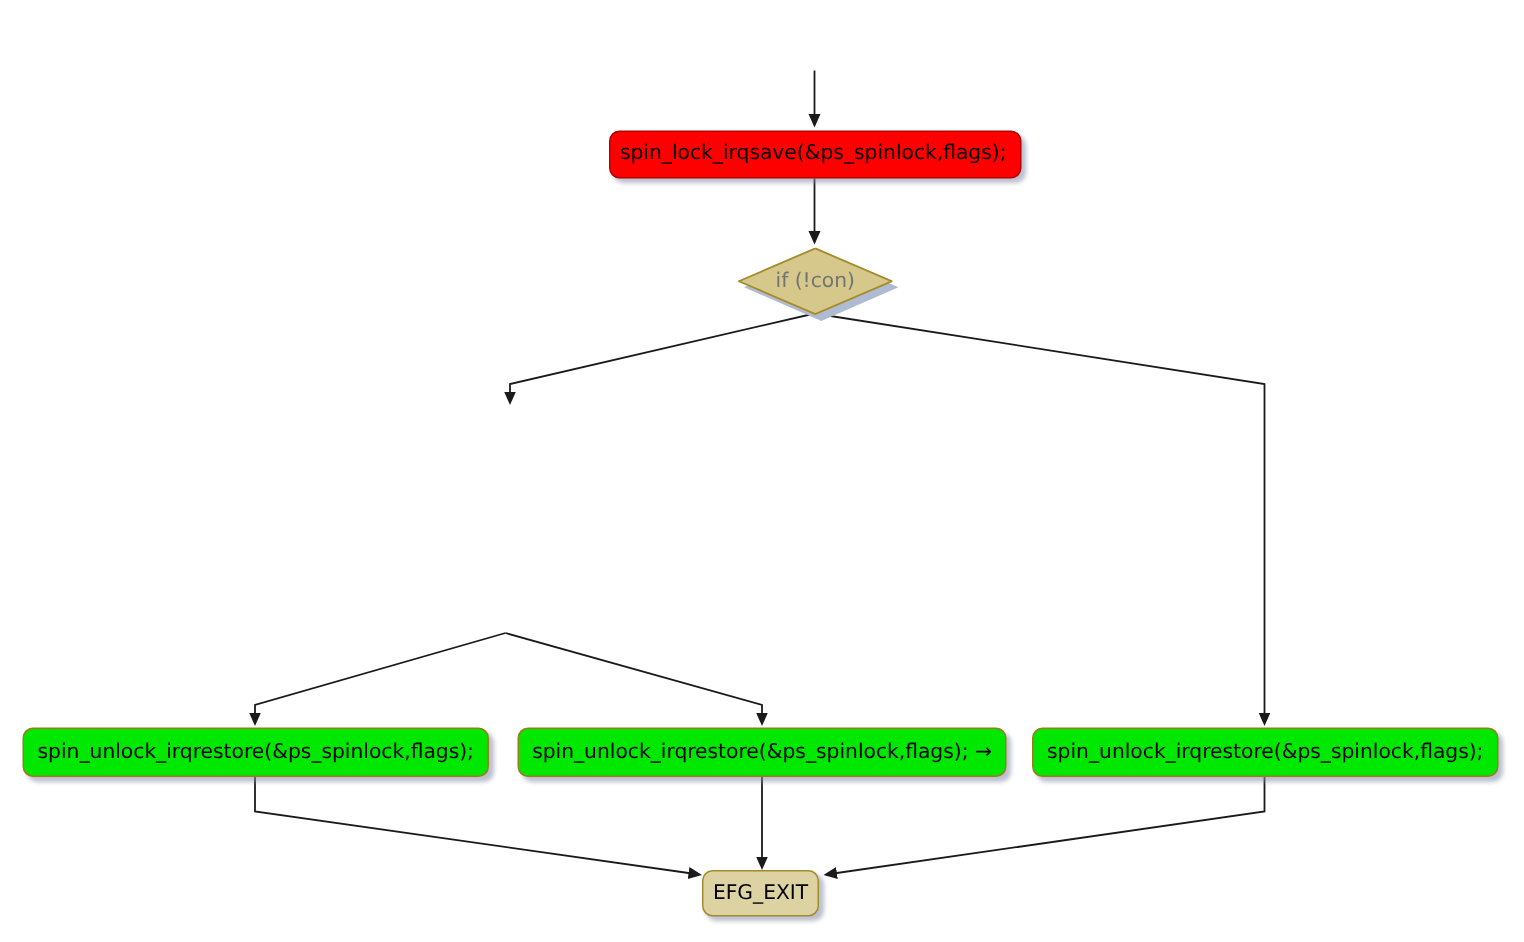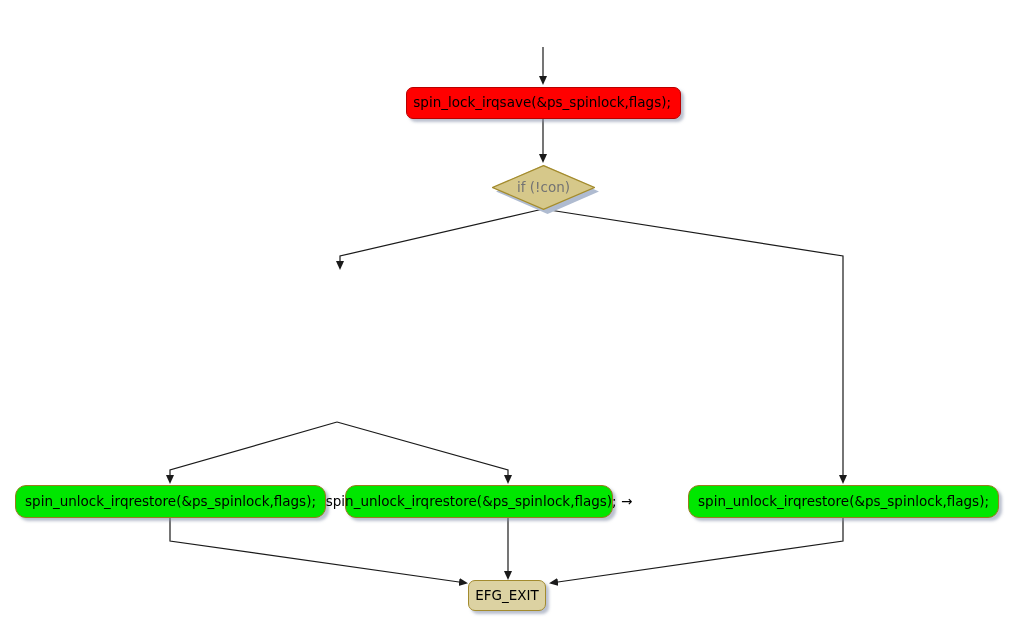--- a/index.html
+++ b/index.html
@@ -54,21 +54,20 @@
   }
   .rect.red {
     background: #FF0000;
     border-color: #B80000;
     color: #000000;
   }
   .rect.green {
     background: #00E700;
     border-color: #9A7B1E;
     color: #000000;
-    border-radius: 11px;
   }
 
   
   .diamond-wrap {
     position: absolute;
     z-index: 2;
   }
   .diamond-shadow,
   .diamond-face {
     position: absolute;
@@ -154,21 +153,21 @@
       <polygon points="51.5,0.6 102.4,22.5 51.5,44.4 0.6,22.5" fill="none" stroke="#A38B2E" stroke-width="1.2"></polygon>
     </svg>
     <div class="diamond-label">if (!con)</div>
   </div>
 
 
   <div class="node rect green" style="left:15px; top:485px; width:311px; height:33px;">
     <span>spin_unlock_irqrestore(&amp;ps_spinlock,flags);</span>
   </div>
 
-  <div class="node rect green" style="left:345px; top:485px; width:268px; height:33px;">
+  <div class="node rect green" style="left:345px; top:485px; width:326px; height:33px;">
     <span>spin_unlock_irqrestore(&amp;ps_spinlock,flags); →</span>
   </div>
 
   <div class="node rect green" style="left:688px; top:485px; width:311px; height:33px;">
     <span>spin_unlock_irqrestore(&amp;ps_spinlock,flags);</span>
   </div>
 
   <div class="node rect terminal" style="left:468px; top:580px; width:78px; height:31px;">
     <span>EFG_EXIT</span>
   </div>

